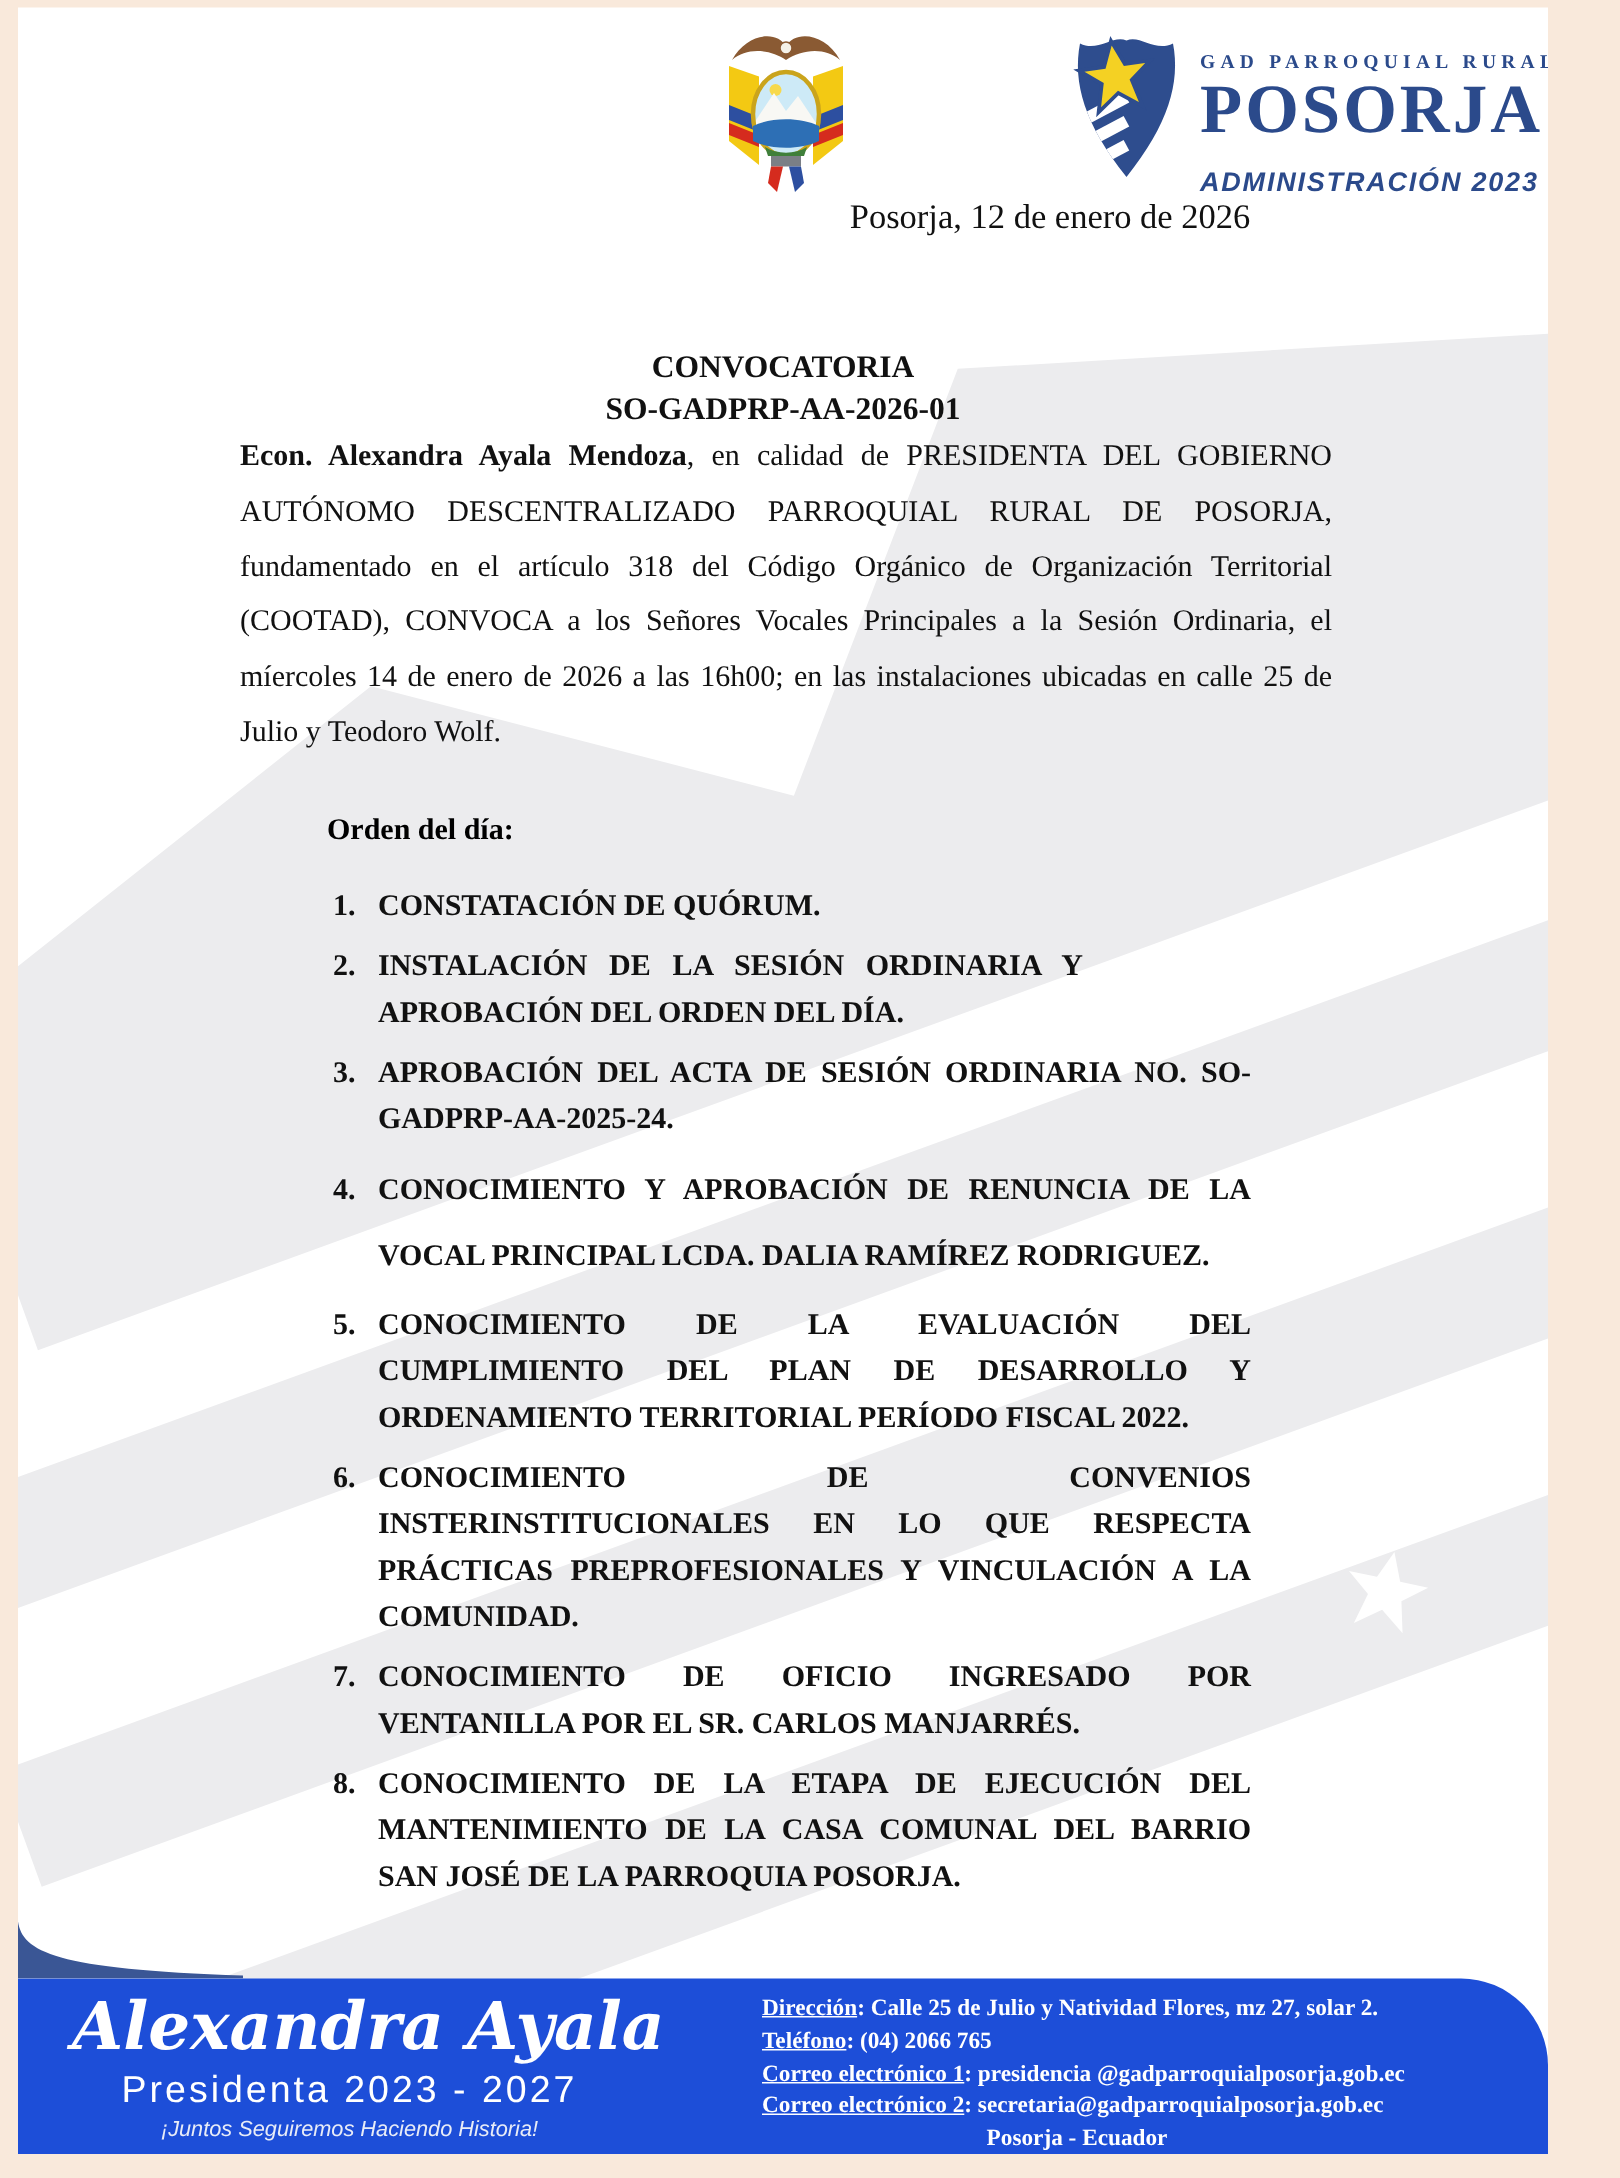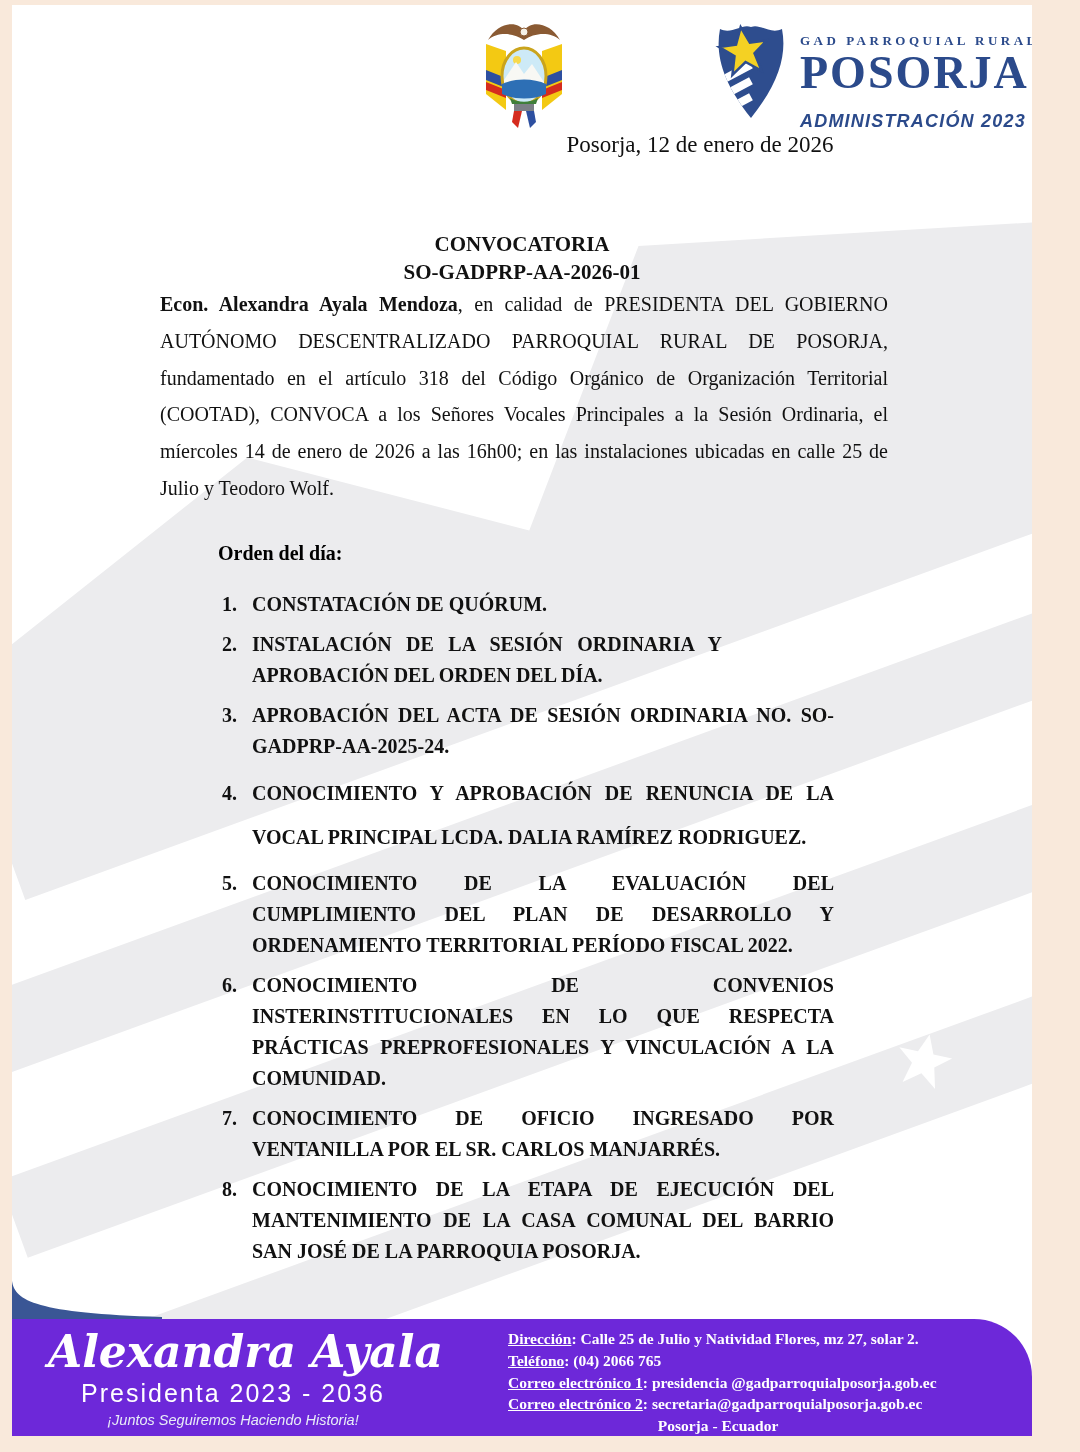--- a/index.html
+++ b/index.html
@@ -31,21 +31,21 @@
   .intro b { font-weight:bold; }
   .agenda-heading { position:absolute; left:206px; top:537px; font-weight:bold; font-size:20px; color:#000000; }
   .agenda { position:absolute; left:210px; top:584px; width:612px; list-style:none; }
   .agenda-row { display:flex; margin-bottom:9px; font-weight:bold; font-size:20px; line-height:31px; color:#111; }
   .agenda-row .num { flex:0 0 30px; }
   .agenda-row .txt { flex:1 1 auto; text-align:justify; }
   .agenda-row.spaced { line-height:44px; }
   
   .footer {
     position:absolute; left:0; top:1314px; width:1020px; height:117px;
-    background:#6d28d9; border-top-right-radius:58px; color:#fff;
+    background:#1d4ed8; border-top-right-radius:58px; color:#fff;
   }
   .footer-wave { position:absolute; left:0; top:-38px; width:150px; height:38px; }
   .signature { position:absolute; left:36px; top:8px; width:370px; text-align:center; }
   .sig-name { font-family:"DejaVu Serif",serif; font-style:italic; font-weight:bold; font-size:44px; line-height:50px; white-space:nowrap; }
   .sig-role { font-family:"Liberation Sans",sans-serif; font-size:25px; letter-spacing:2px; margin-top:2px; }
   .sig-slogan { font-family:"Liberation Sans",sans-serif; font-style:italic; font-size:14.5px; margin-top:4px; color:#e8ecf7; }
   .contact { position:absolute; left:496px; top:9px; width:450px; font-weight:bold; font-size:15.5px; line-height:21.8px; }
   .contact .lbl { text-decoration:underline; }
   .contact-loc { text-align:center; width:420px; }
 </style>
@@ -155,21 +155,21 @@
     </li>
   </ul>
 
   <div class="footer">
     <svg class="footer-wave" viewBox="0 0 150 38" preserveAspectRatio="none">
       <path d="M0,0 C3,20 24,32 150,36 L150,38 L0,38 Z" fill="#3a5695"></path>
     </svg>
 
     <div class="signature">
       <div class="sig-name">Alexandra Ayala</div>
-      <div class="sig-role">Presidenta 2023 - 2036</div>
+      <div class="sig-role">Presidenta 2023 - 2027</div>
       <div class="sig-slogan">¡Juntos Seguiremos Haciendo Historia!</div>
     </div>
 
     <div class="contact">
       <div><span class="lbl">Dirección</span><span>: Calle 25 de Julio y Natividad Flores, mz 27, solar 2.</span></div>
       <div><span class="lbl">Teléfono</span><span>: (04) 2066 765</span></div>
       <div><span class="lbl">Correo electrónico 1</span><span>: presidencia @gadparroquialposorja.gob.ec</span></div>
       <div><span class="lbl">Correo electrónico 2</span><span>: secretaria@gadparroquialposorja.gob.ec</span></div>
       <div class="contact-loc">Posorja - Ecuador</div>
     </div>

